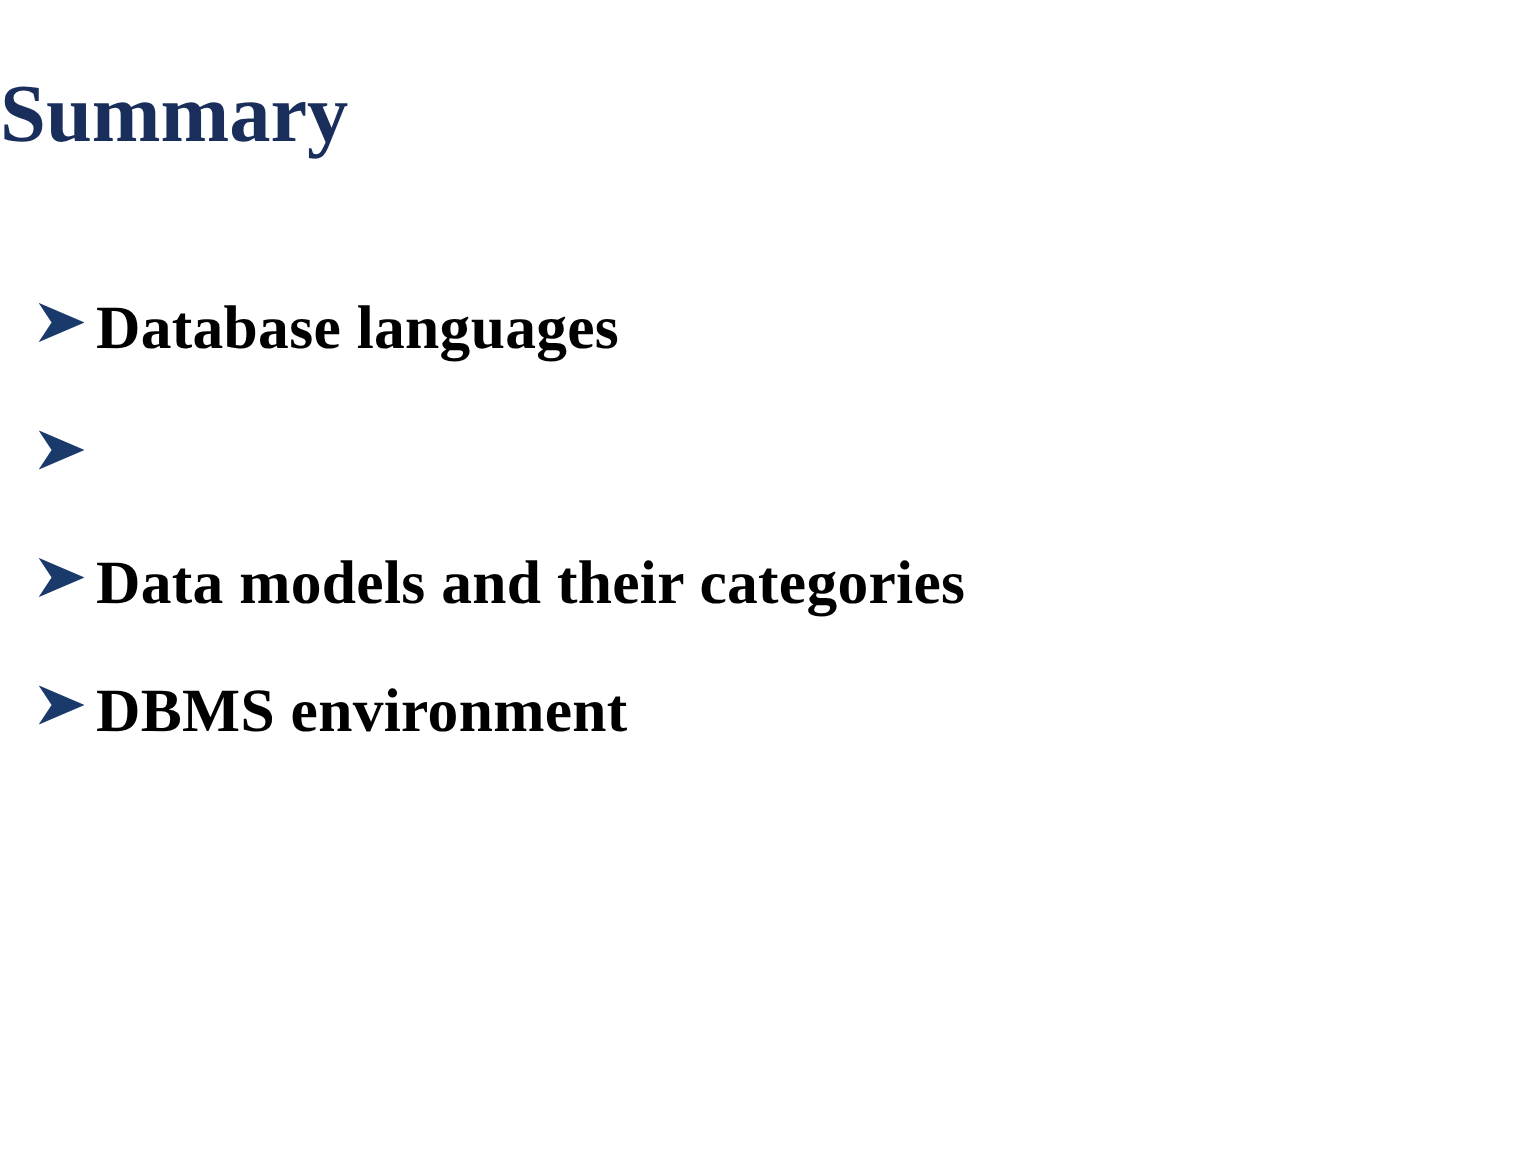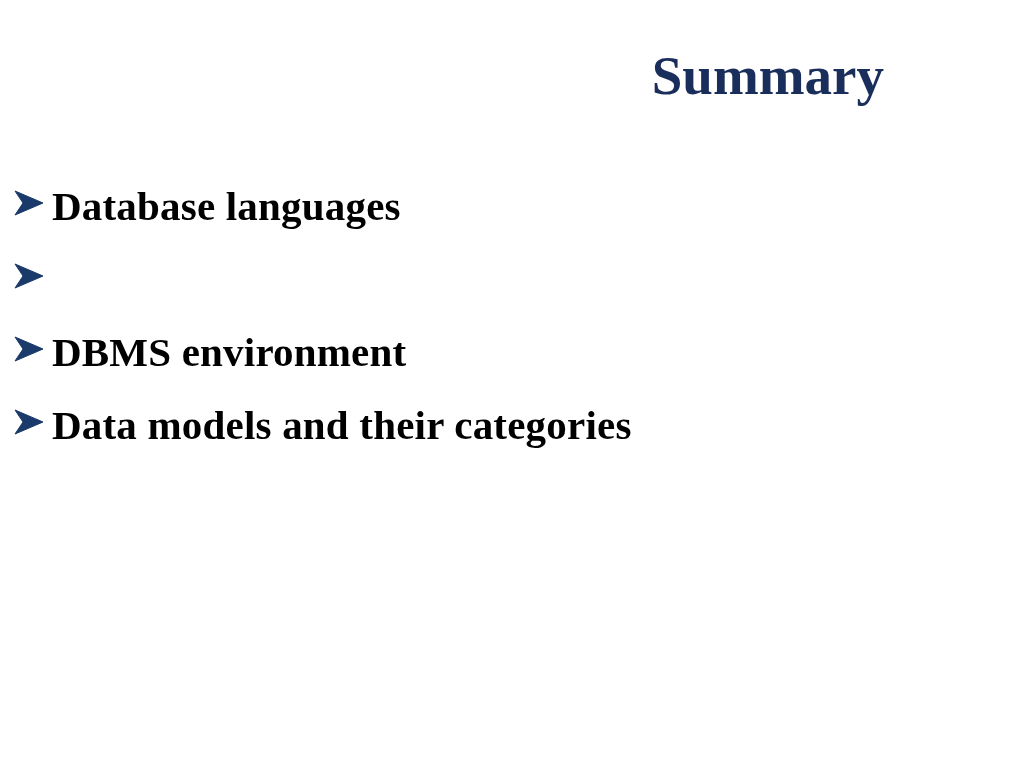--- a/index.html
+++ b/index.html
@@ -21,21 +21,21 @@
     background: #ffffff;
     box-sizing: border-box;
   }
 
   
   .slide-title {
     position: absolute;
     left: 0;
     top: 44px;
     width: 884px;
-    text-align: right;
+    text-align: left;
     font-family: "Liberation Serif", "DejaVu Serif", serif;
     font-weight: bold;
     font-size: 55px;
     line-height: 64px;
     color: #1a2e5c;
     letter-spacing: 0px;
     white-space: pre;
   }
 
   
@@ -46,21 +46,21 @@
     width: 996px;
     margin: 0;
     padding: 0;
     list-style: none;
   }
 
   .bullet-item {
     display: flex;
     align-items: baseline;
     height: 73px;
-    margin: 0;
+    margin: 12px;
     padding: 0;
   }
 
   .bullet-marker {
     flex: 0 0 auto;
     width: 38px;
     height: 40px;
     position: relative;
     top: -3px;
     display: inline-block;
@@ -109,27 +109,27 @@
         </svg>
       </span>
     </li>
 
     <li class="bullet-item">
       <span class="bullet-marker">
         <svg viewBox="0 0 30 26" xmlns="http://www.w3.org/2000/svg">
           <path d="M1 1 L29 13 L1 25 L9 13 Z" fill="#1a3a6b" stroke="#1a3a6b" stroke-width="1" stroke-linejoin="miter"></path>
         </svg>
       </span>
-      <span class="bullet-text">DBMS environment</span>
+      <span class="bullet-text">Data models and their categories</span>
     </li>
 
     <li class="bullet-item">
       <span class="bullet-marker">
         <svg viewBox="0 0 30 26" xmlns="http://www.w3.org/2000/svg">
           <path d="M1 1 L29 13 L1 25 L9 13 Z" fill="#1a3a6b" stroke="#1a3a6b" stroke-width="1" stroke-linejoin="miter"></path>
         </svg>
       </span>
-      <span class="bullet-text">Data models and their categories</span>
+      <span class="bullet-text">DBMS environment</span>
     </li>
 
   </ul>
 
 </div>
 
 </body></html>

